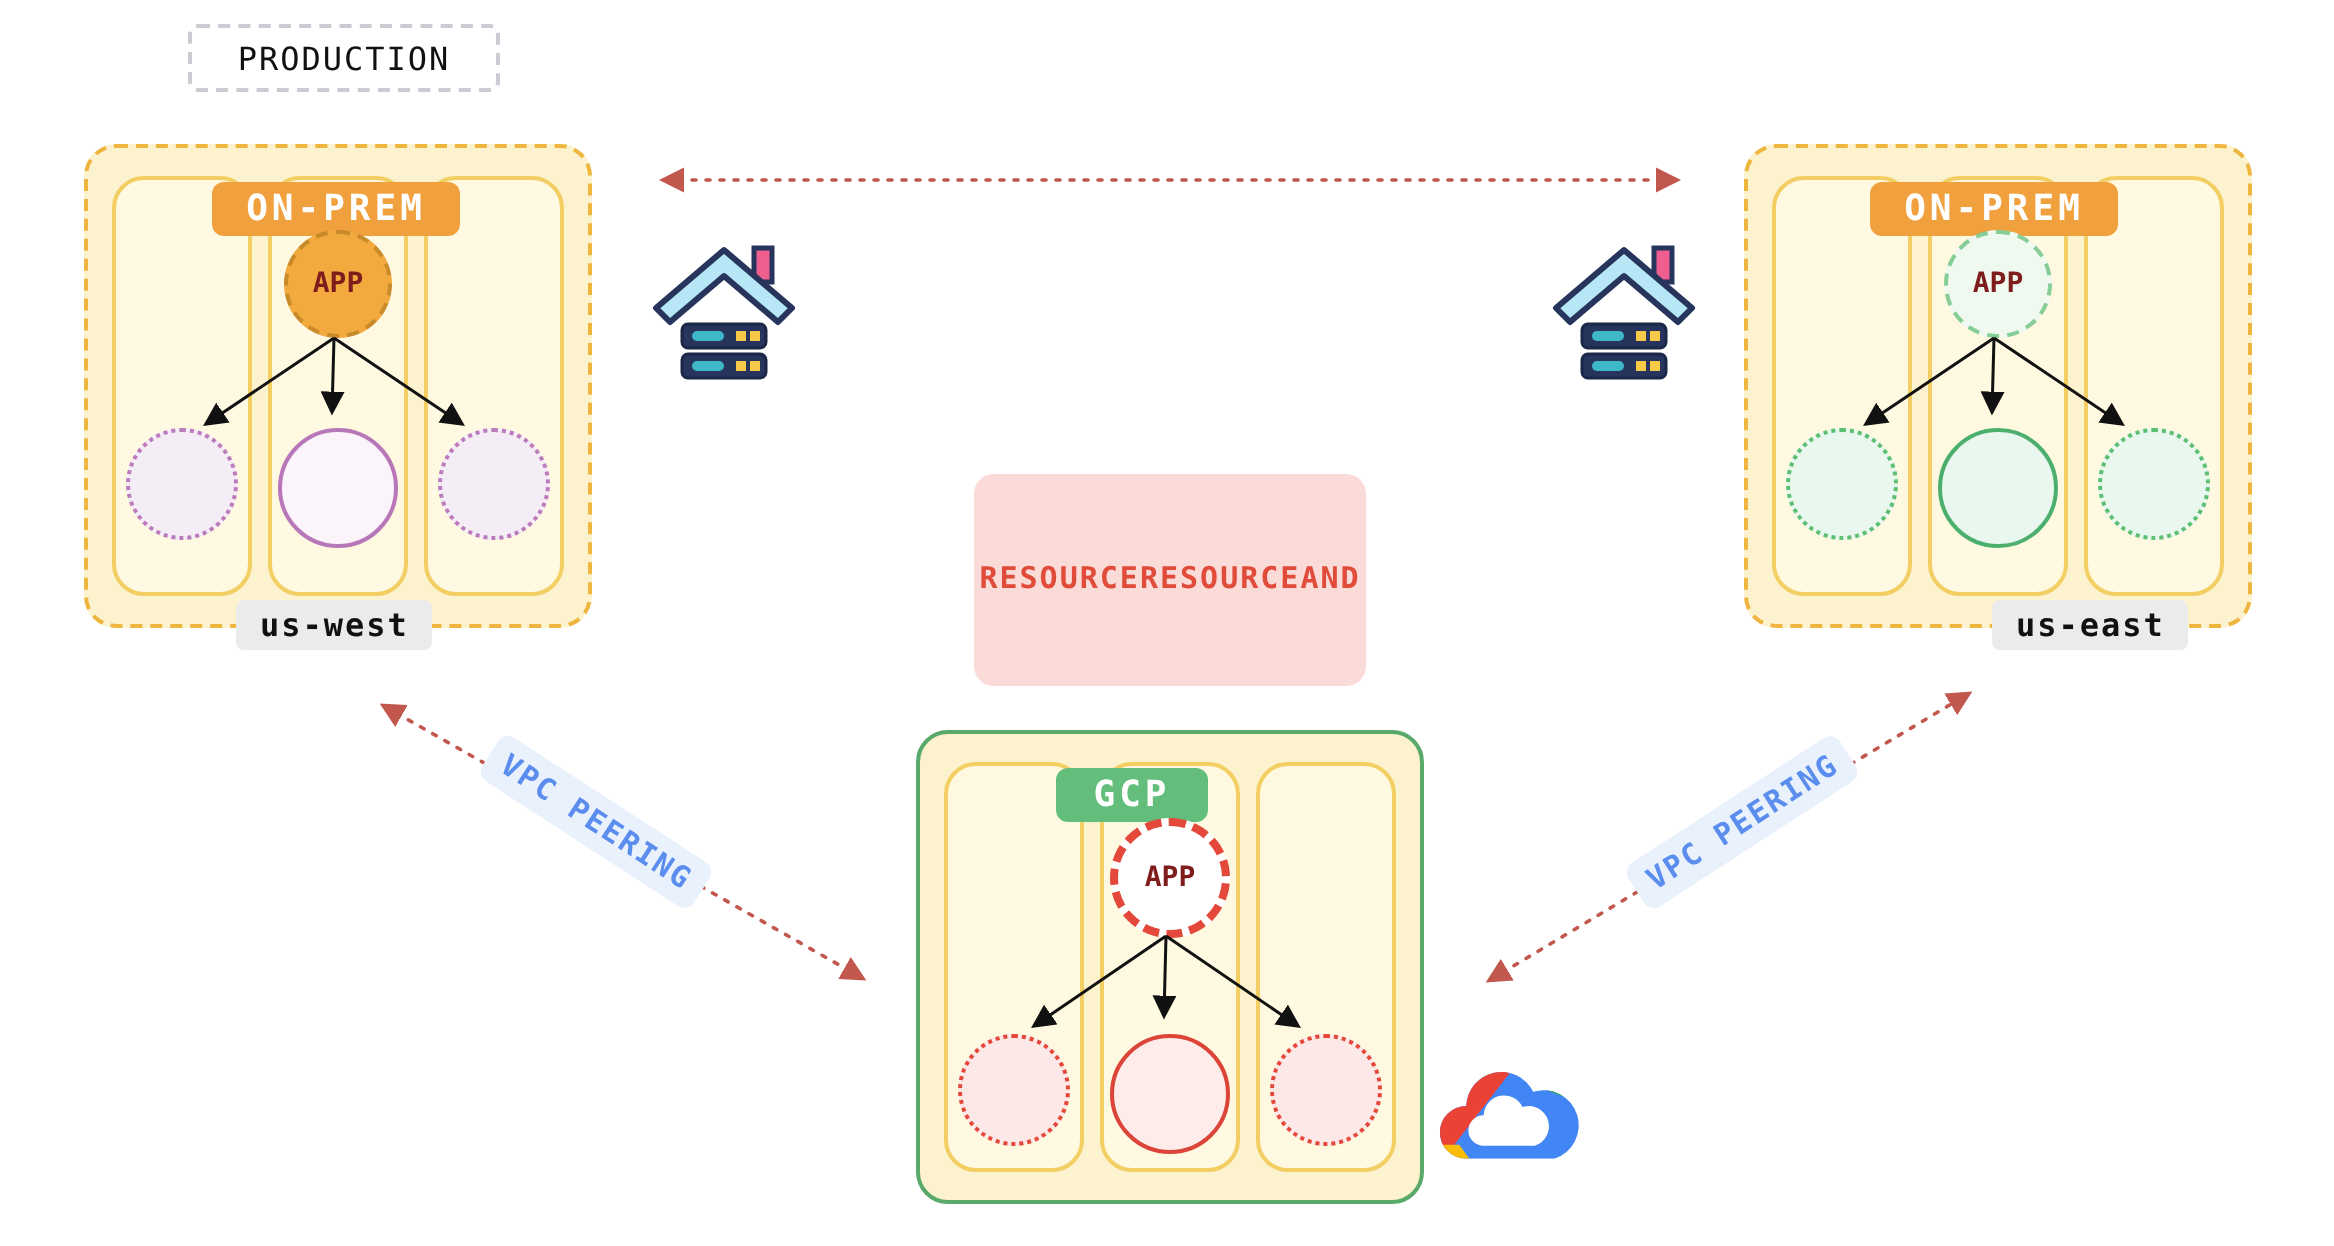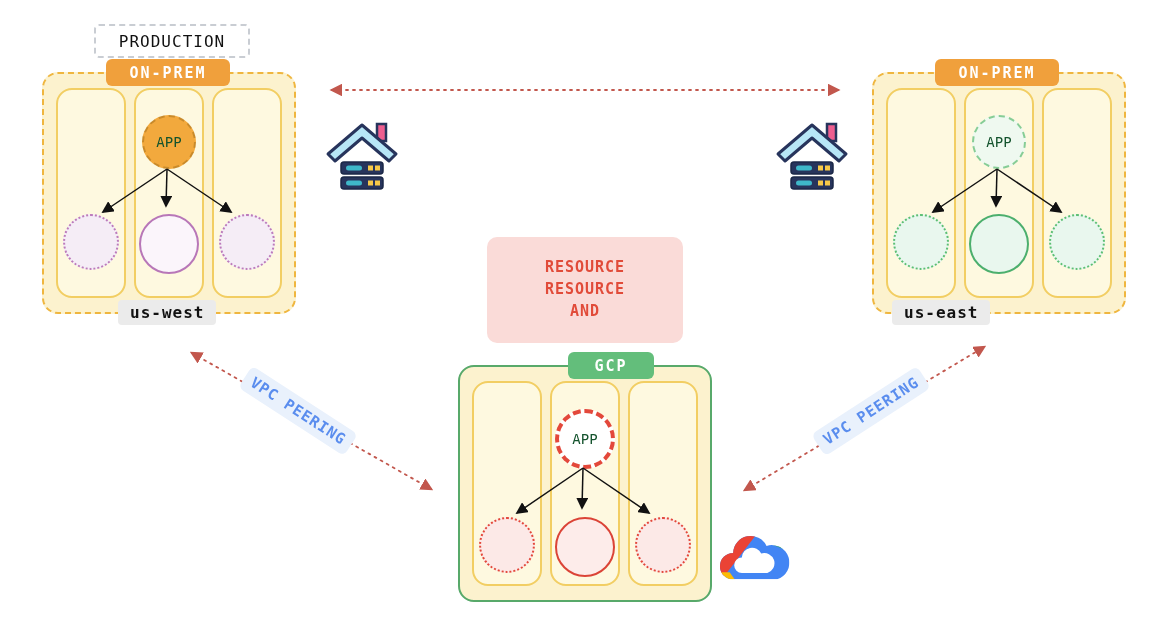--- a/index.html
+++ b/index.html
@@ -10,49 +10,49 @@
   }
   .page{position:absolute;inset:0;}
 
   
   .title-box{
     position:absolute;height:30px;background:#fff;
     border:2px dashed #C9CDD3;border-radius:5px;
     display:flex;align-items:center;justify-content:center;
     font-size:16px;letter-spacing:1px;
   }
-  #production-title{left:94px;top:24px;width:152px;}
+  #production-title{left:94px;top:12px;width:152px;}
   #otherapps-title{left:918px;top:16px;width:158px;}
 
   
   .badge{
     position:absolute;height:27px;border-radius:6px;color:#fff;
-    font-weight:bold;font-size:15px;letter-spacing:2px;
-    display:flex;align-items:center;justify-content:center;
+    font-weight:bold;font-size:18px;letter-spacing:2px;
+    display:flex;align-items:center;justify-content:center;margin-top:32px;
   }
   #onprem-left{left:106px;top:59px;width:124px;background:#F0A03C;}
   #onprem-right{left:935px;top:59px;width:124px;background:#F0A03C;}
-  #gcp-badge{left:568px;top:352px;width:86px;background:#63BE7B;}
+  #gcp-badge{left:528px;top:352px;width:76px;background:#63BE7B;}
 
   
   .cluster{position:absolute;background:#FCF2CE;border-radius:16px;}
   #cluster-left{left:42px;top:72px;width:250px;height:238px;border:2px dashed #EFB63F;}
   #cluster-right{left:872px;top:72px;width:250px;height:238px;border:2px dashed #EFB63F;}
   #cluster-gcp{left:458px;top:365px;width:250px;height:233px;border:2px solid #58A96A;}
 
   .lane{
     position:absolute;top:14px;width:70px;height:calc(100% - 28px);
     background:#FEF9E0;border:2px solid #F2CE63;border-radius:16px;box-sizing:border-box;
   }
   .lane.l1{left:12px}.lane.l2{left:90px}.lane.l3{left:168px}
 
   
   .app-node{
     position:absolute;border-radius:50%;display:flex;align-items:center;justify-content:center;
-    font-weight:normal;font-size:14px;color:#14532d;box-sizing:border-box;z-index:3;
+    font-weight:bold;font-size:14px;color:#7f1d1d;box-sizing:border-box;z-index:3;
   }
   .app-prod{left:98px;top:41px;width:54px;height:54px;background:#F2A93D;border:2px dashed #C98A2A;}
   .app-other{left:98px;top:41px;width:54px;height:54px;background:#EFF9F0;border:2px dashed #86CD96;}
   .app-gcp{left:95px;top:42px;width:60px;height:60px;background:#ffffff;border:4px dashed #E3483B;}
 
   
   .node{position:absolute;border-radius:50%;box-sizing:border-box;z-index:3;}
   .n-left{left:19px;top:140px;width:56px;height:56px;}
   .n-mid{left:95px;top:140px;width:60px;height:60px;}
   .n-right{left:175px;top:140px;width:56px;height:56px;}
@@ -66,29 +66,29 @@
   .sol-green{border:2px solid #4CAF6D;background:#E9F7EE;}
   .dot-red{border:2px dotted #E3483B;background:#FCE9E7;}
   .sol-red{border:2px solid #DB4437;background:#FDECEA;}
 
   
   .region{
     position:absolute;background:#EBEBEB;border-radius:4px;
     font-weight:bold;font-size:16px;padding:3px 12px;z-index:6;letter-spacing:1px;
   }
   #region-west{left:118px;top:300px;}
-  #region-east{left:892px;top:300px;}
+  #region-east{left:996px;top:300px;}
   #region-central{left:524px;top:586px;}
 
   
   #resource-note{
     position:absolute;left:487px;top:237px;width:196px;height:106px;
     background:#FADBD8;border-radius:10px;color:#E14B39;
     font-size:15px;font-weight:bold;letter-spacing:1px;line-height:1.45;
-    display:flex;flex-direction:column;align-items:center;justify-content:center;z-index:6;
+    display:flex;align-items:center;justify-content:center;z-index:6;
   }
 
   
   .vpc{
     position:absolute;background:#E9F1FC;color:#5A8DEE;font-size:15px;font-weight:bold;
     padding:4px 8px;border-radius:6px;letter-spacing:1px;white-space:nowrap;z-index:7;
   }
   #vpc-left{left:235px;top:398px;transform:rotate(33deg);}
   #vpc-right{left:808px;top:398px;transform:rotate(-33deg);}
 

